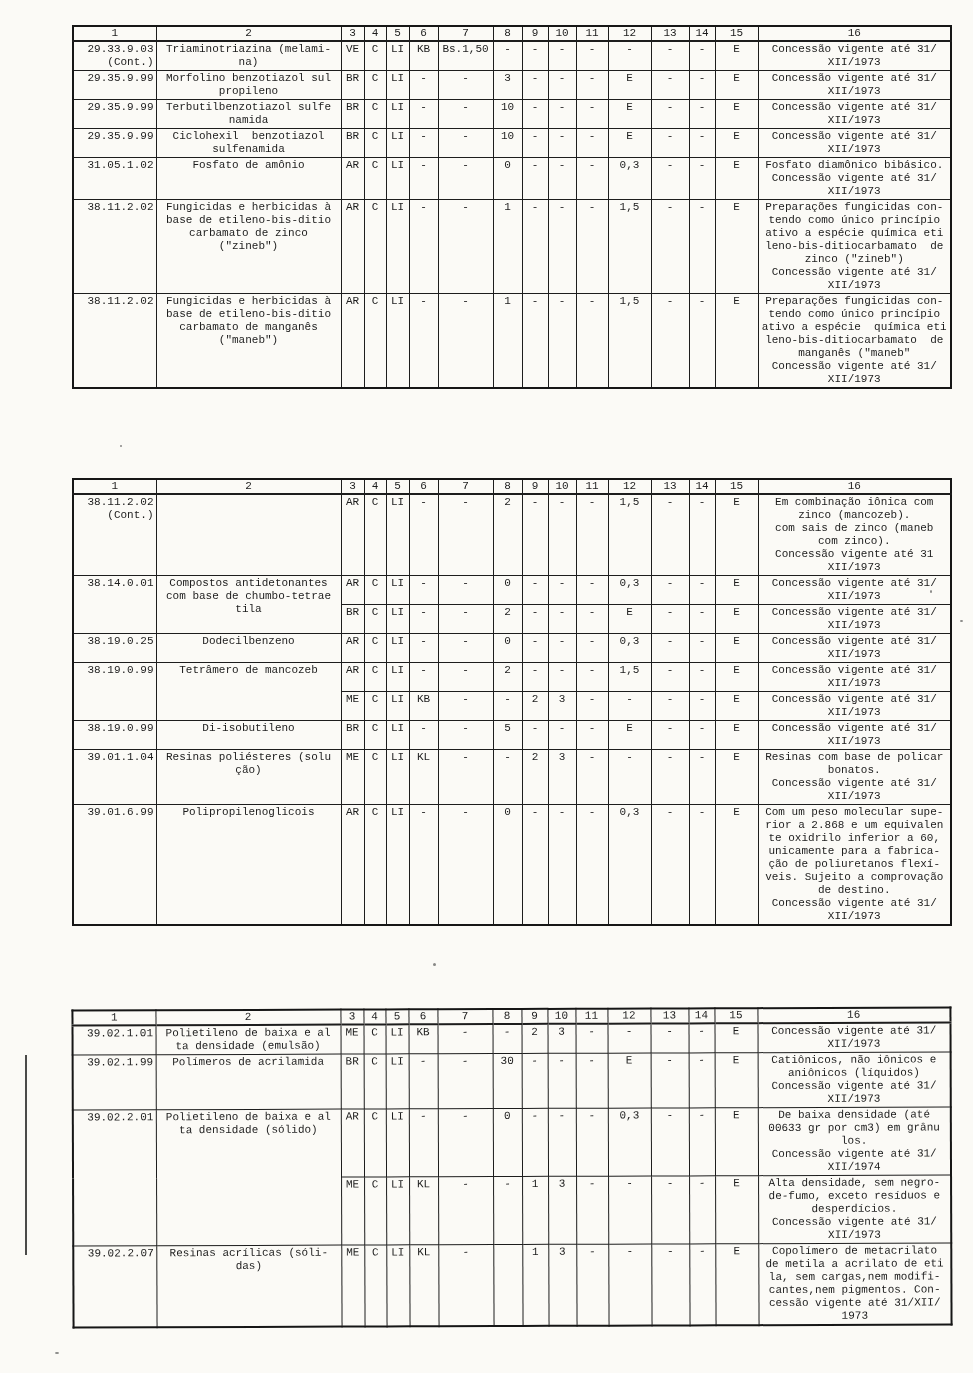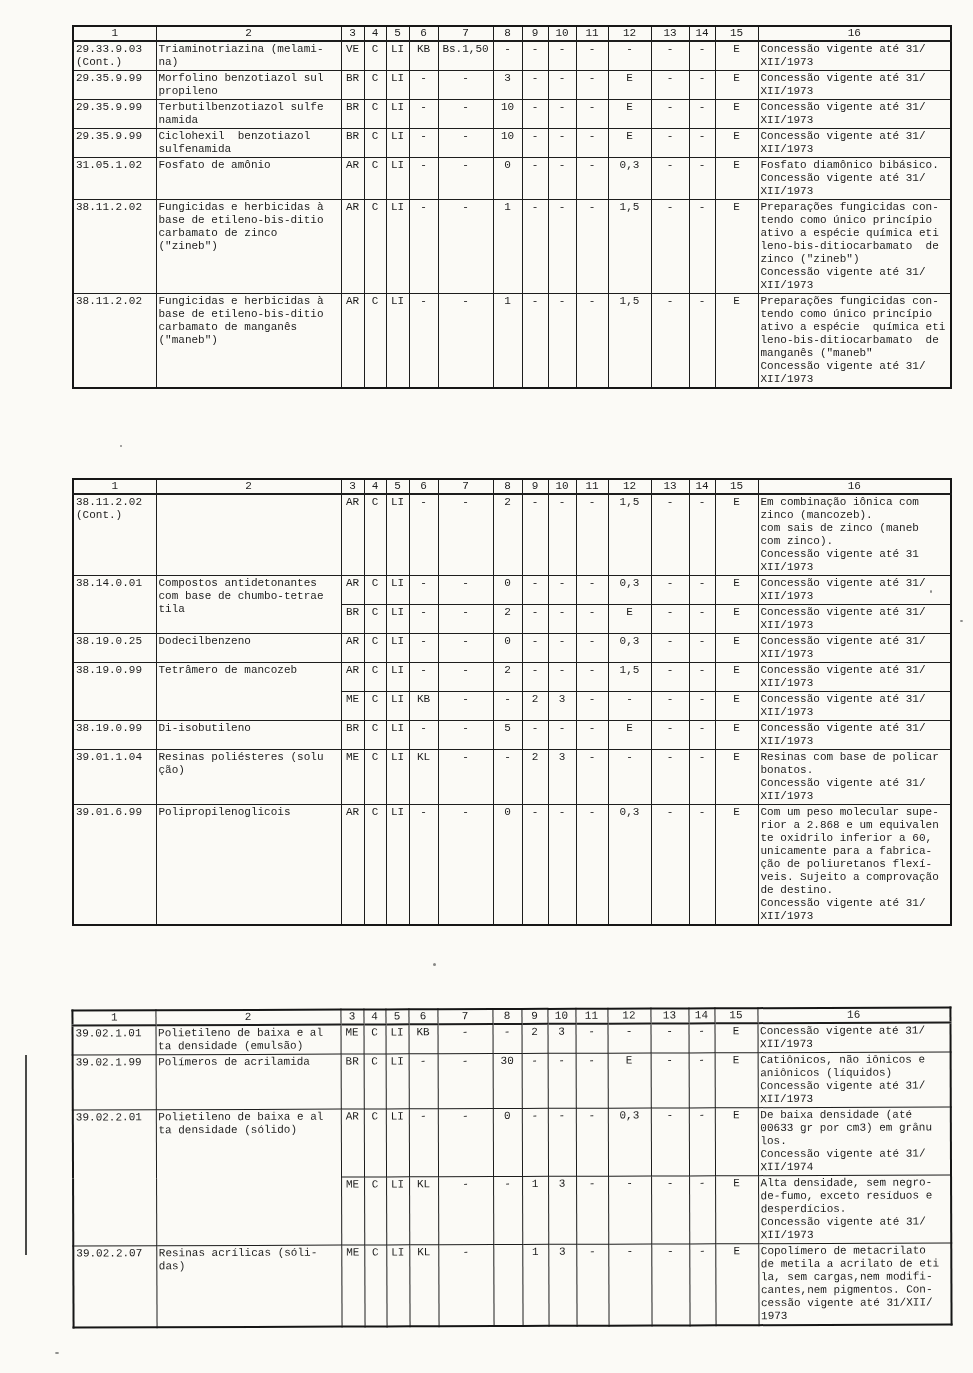--- a/index.html
+++ b/index.html
@@ -22,24 +22,24 @@
   th,td{
     border:1.5px solid #1d1d1d;
     padding:1px 2px;vertical-align:top;
     overflow:hidden;
   }
   table{border:2px solid #161616;}
   th{
     font-weight:normal;height:13px;padding:0 1px;
     text-align:center;border-bottom-width:2px;
   }
-  td.code{text-align:left;white-space:pre-wrap;}
-  td.desc{text-align:left;white-space:pre-wrap;}
+  td.code{text-align:right;white-space:pre-wrap;}
+  td.desc{text-align:center;white-space:pre-wrap;}
   td.val{text-align:center;white-space:pre-wrap;}
-  td.obs{text-align:left;white-space:pre-wrap;}
+  td.obs{text-align:center;white-space:pre-wrap;}
   .margin-line{
     position:absolute;left:25px;top:1055px;width:2px;height:200px;
     background:#2a2a2a;opacity:.85;
   }
   .speck{position:absolute;background:#3a3a3a;border-radius:50%;opacity:.6;}
 </style>
 </head>
 <body>
 
 <div class="scan-page">

